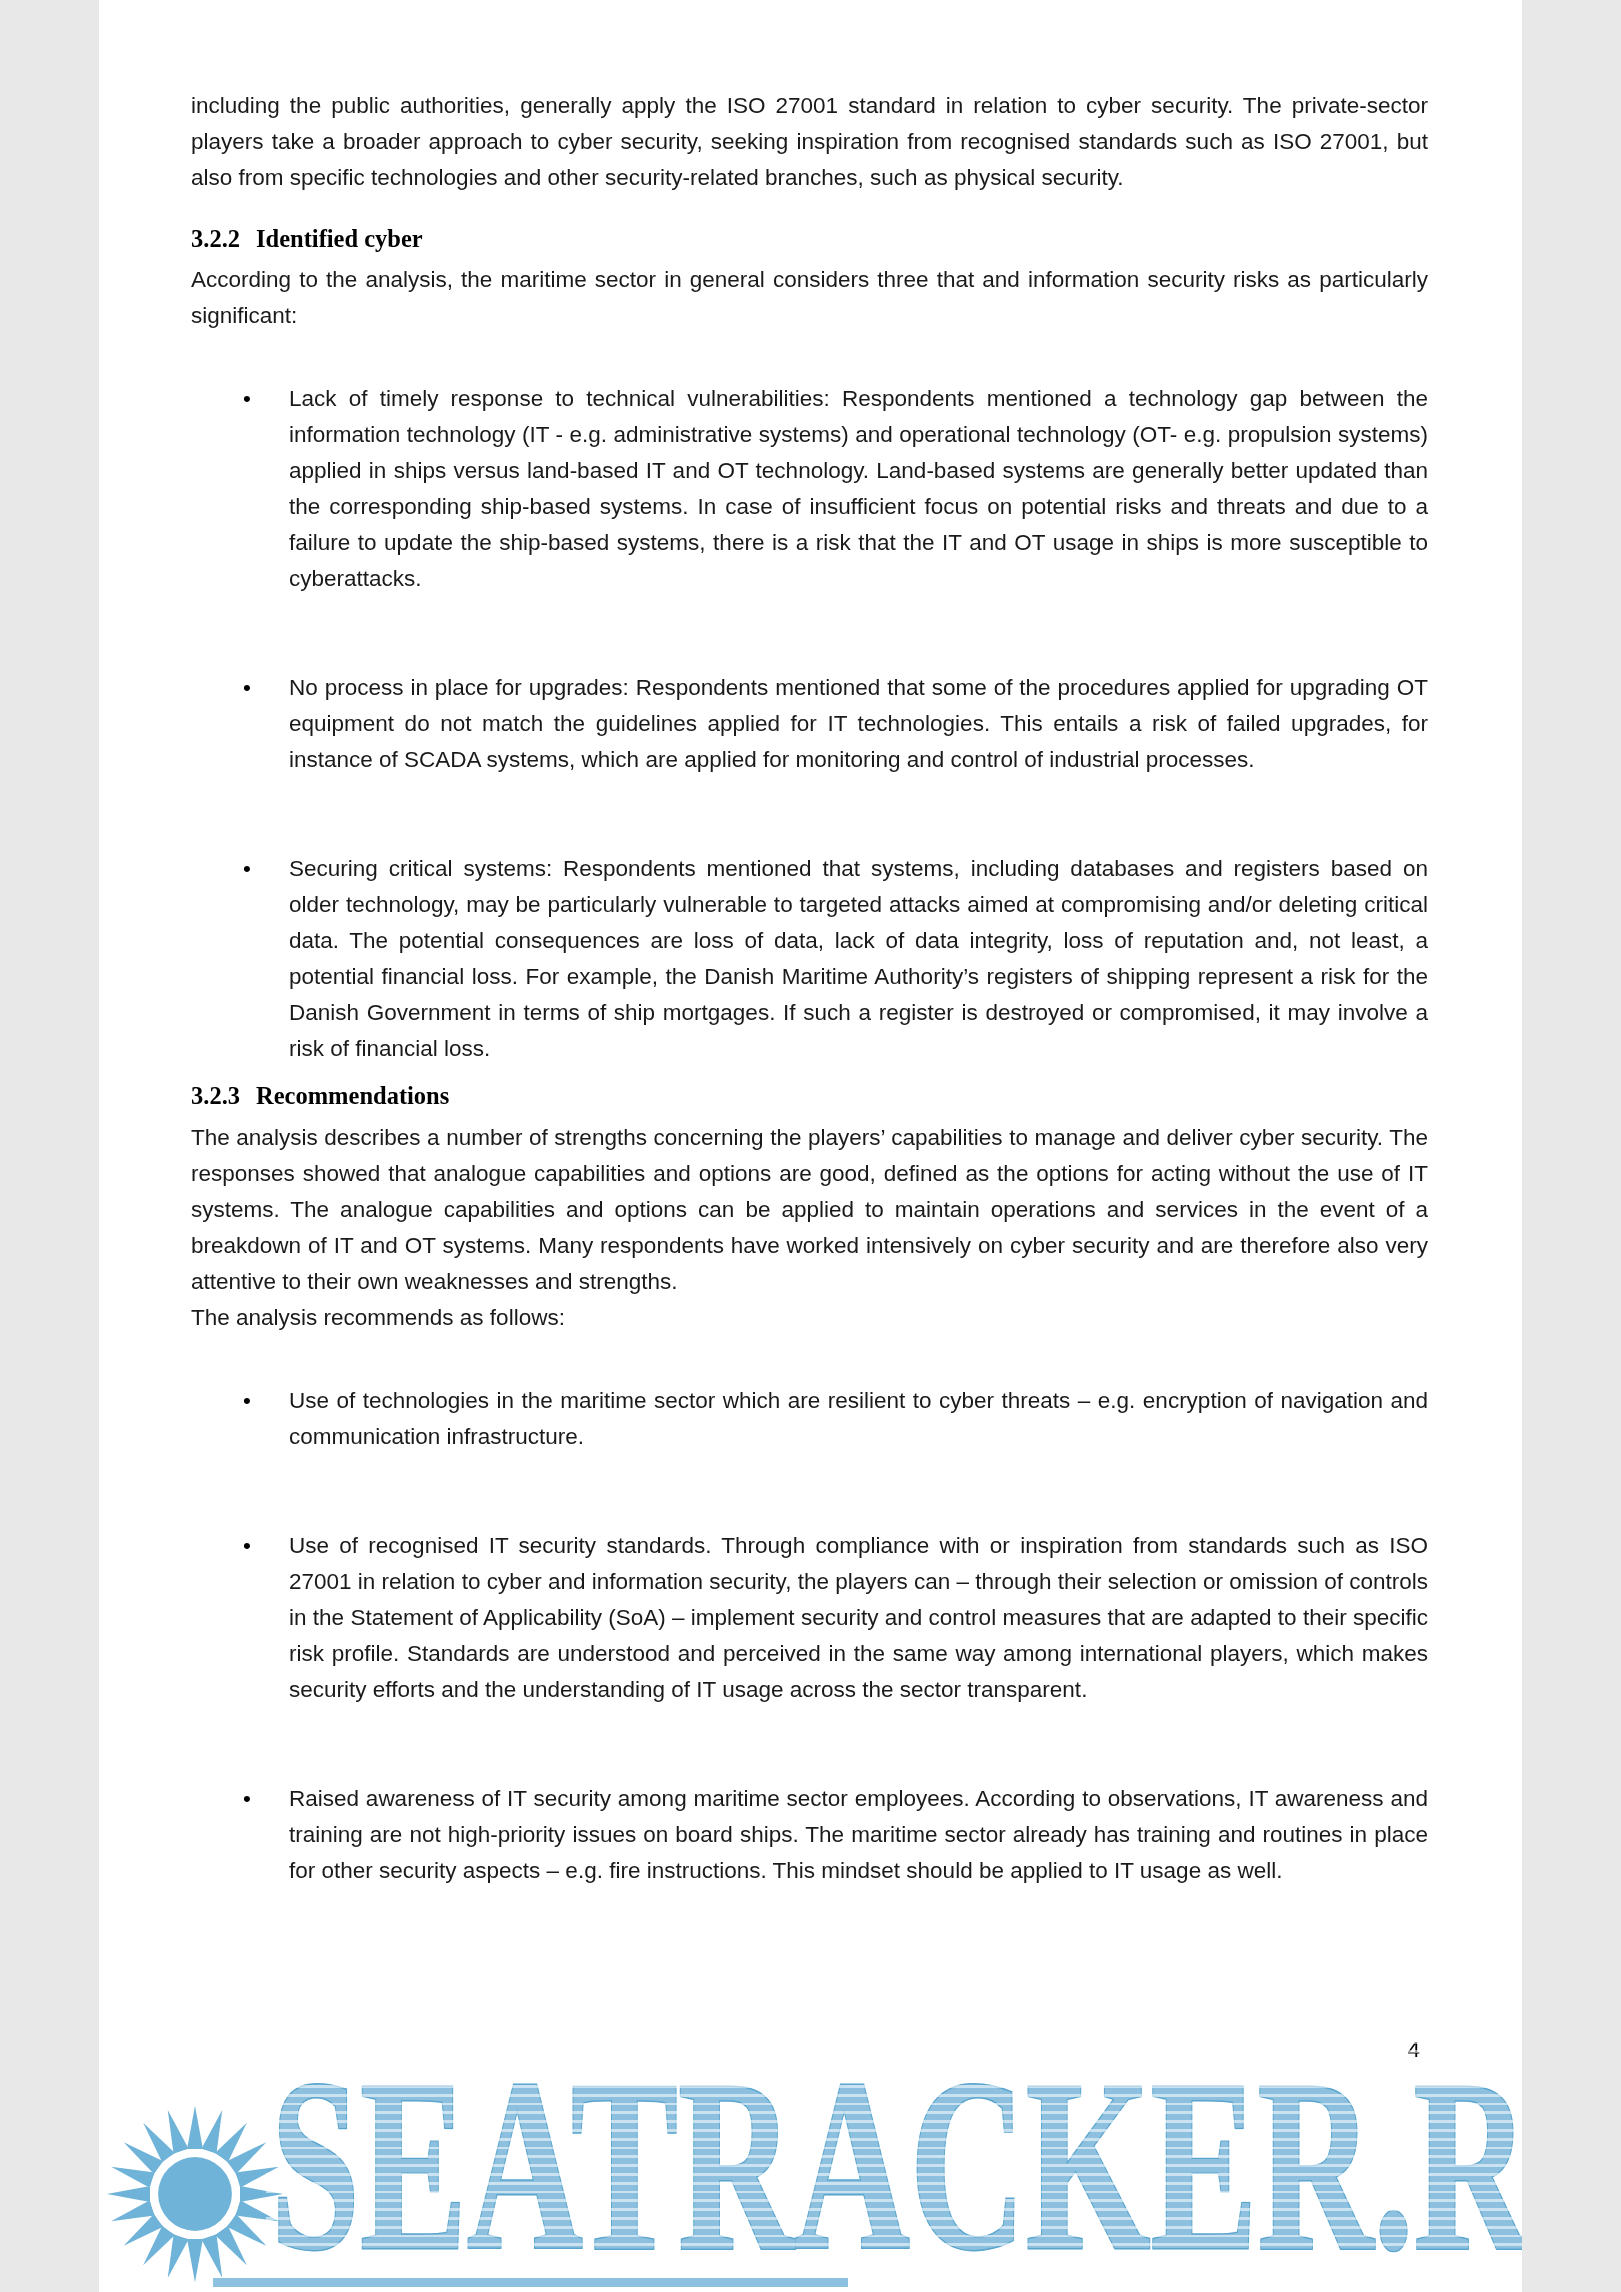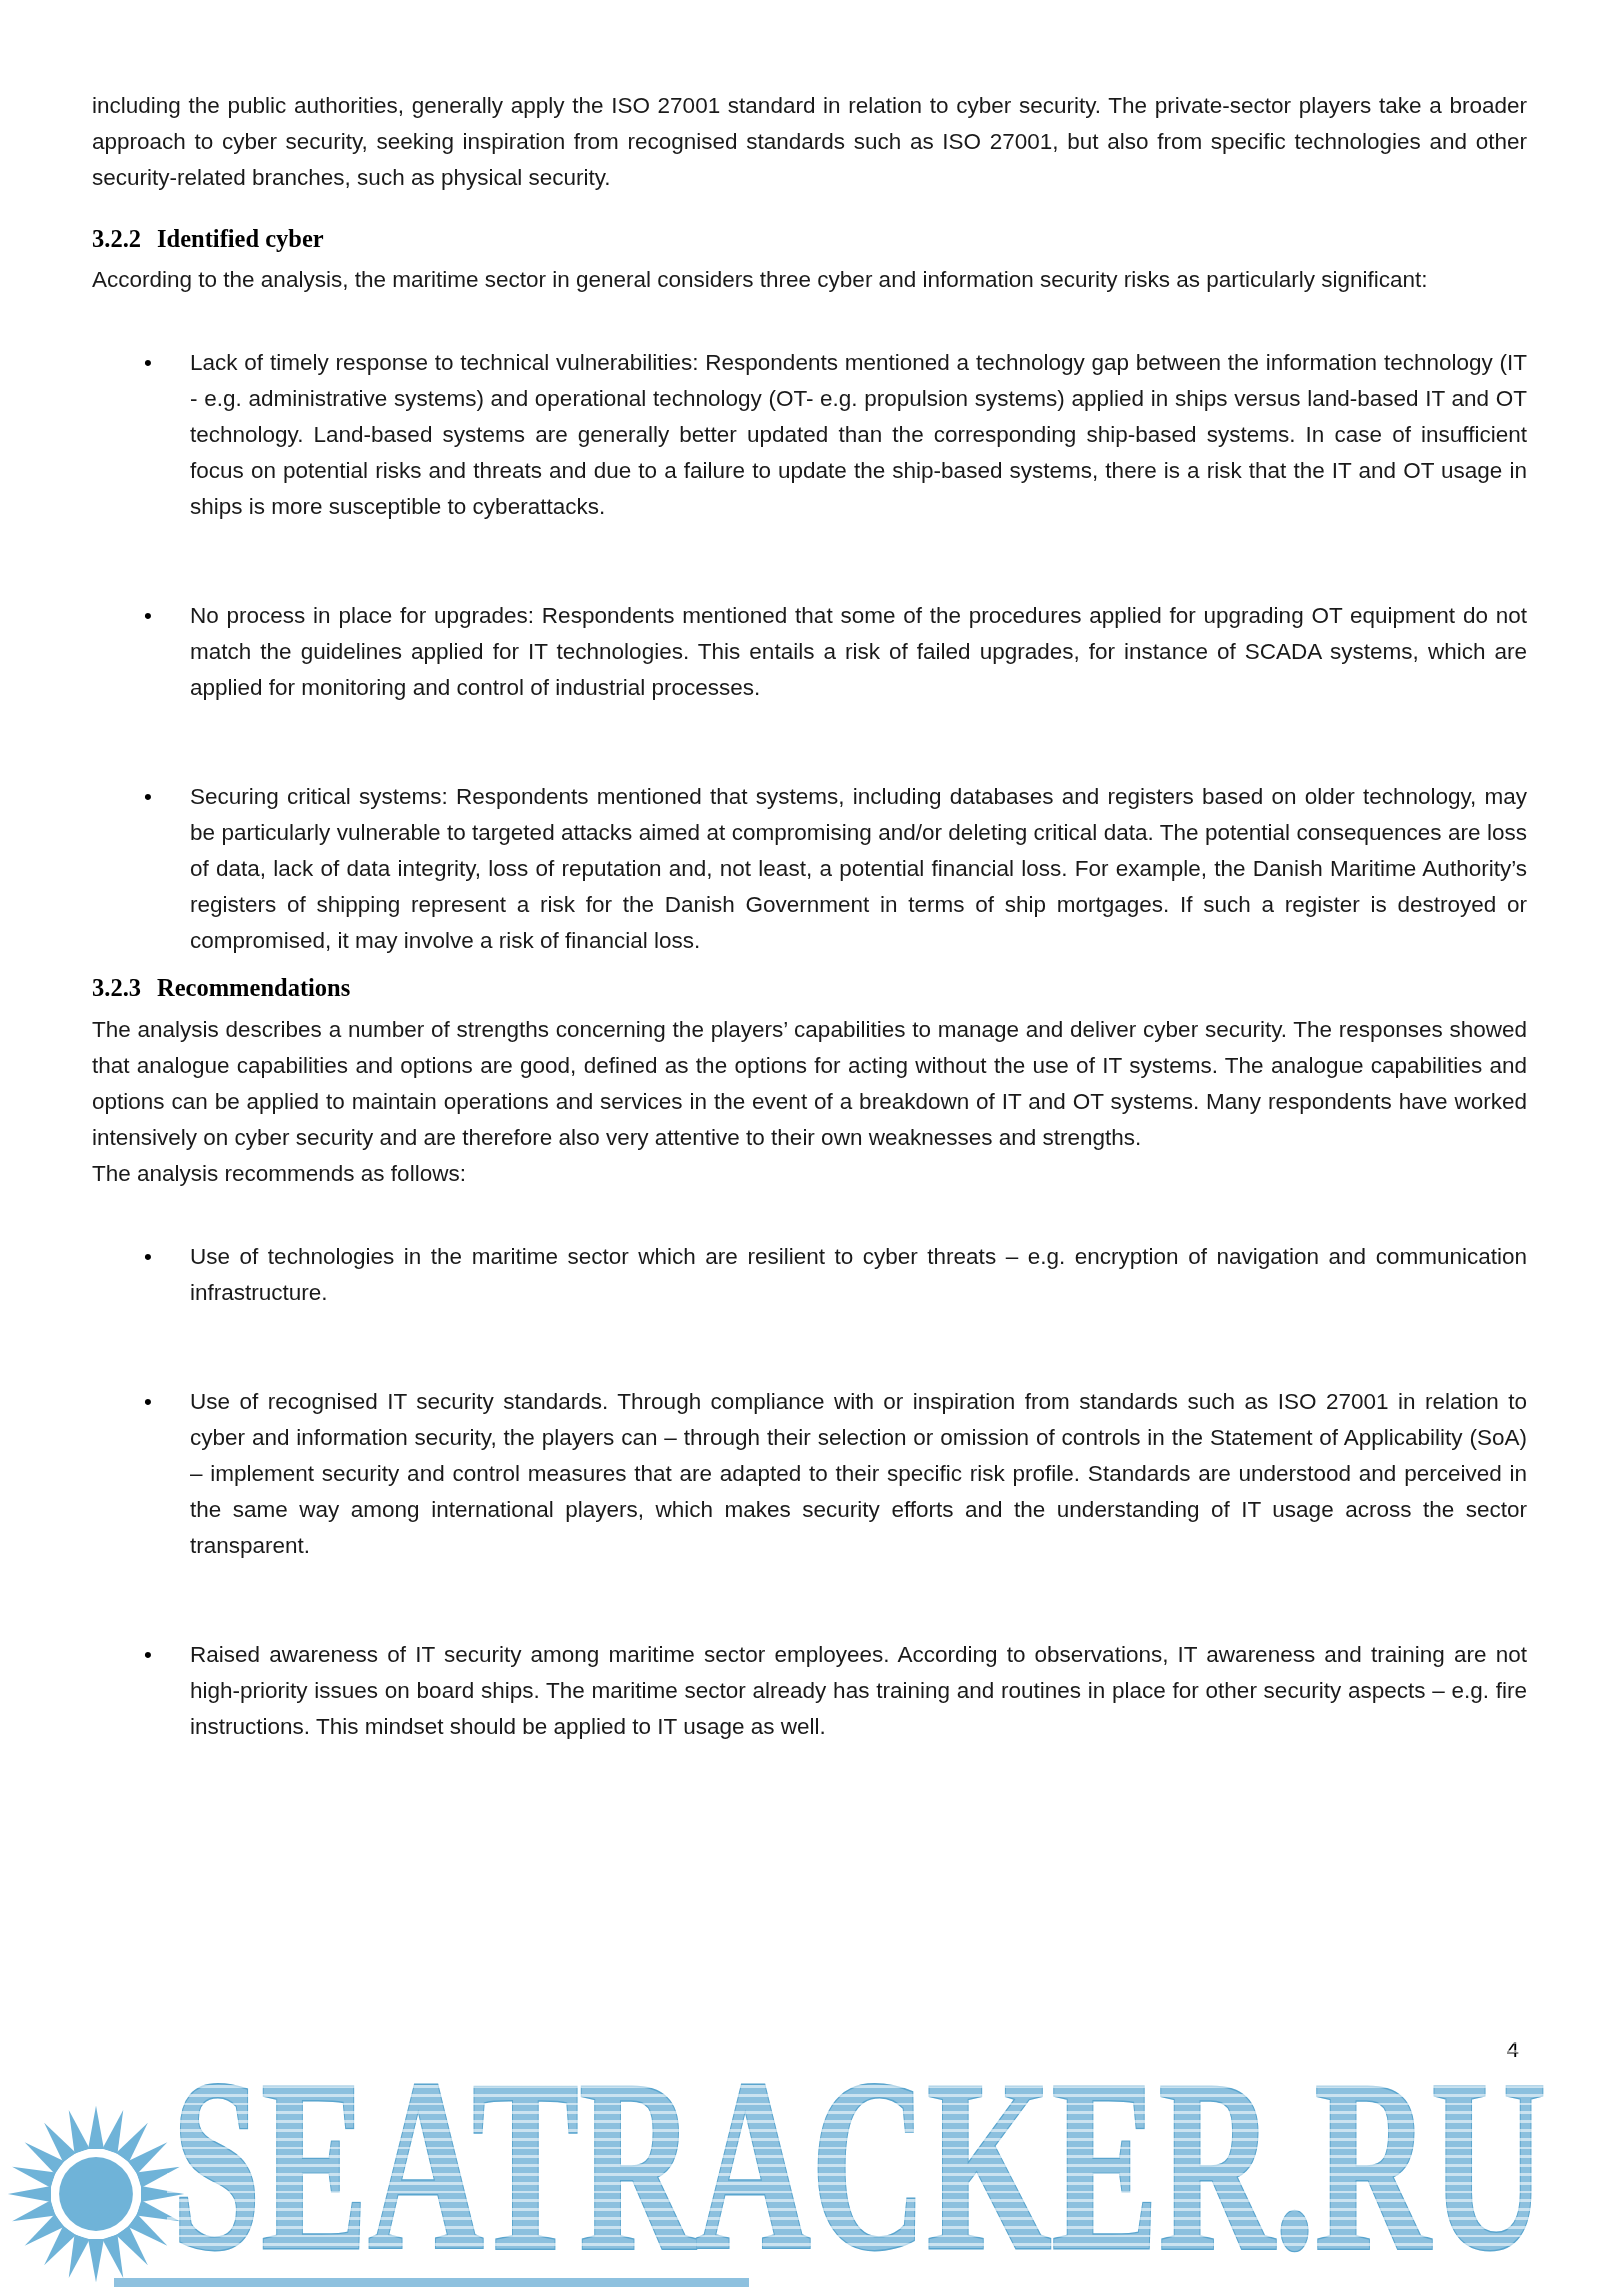--- a/index.html
+++ b/index.html
@@ -1,19 +1,19 @@
 <!DOCTYPE html>
 <html><head>
 <meta charset="utf-8">
 <style>
   * { box-sizing: border-box; }
   html, body { margin: 0; padding: 0; background: #e8e8e8; }
   .page {
     position: relative;
-    width: 1621px;
+    width: 1423px;
     height: 2293px;
     margin: 0 auto;
     background: #ffffff;
     overflow: hidden;
     font-family: "Liberation Sans", sans-serif;
     color: #1a1a1a;
   }
   .content {
     padding: 88px 94px 0 92px;
     font-size: 22.5px;
@@ -112,21 +112,21 @@
 
 <div class="page">
   <div class="content">
 
     <p class="intro">including the public authorities, generally apply the ISO 27001 standard in relation to cyber security. The private-sector players take a broader approach to cyber security, seeking inspiration from recognised standards such as ISO 27001, but also from specific technologies and other security-related branches, such as physical security.</p>
 
     <h2 class="section-heading">
       <span class="section-number">3.2.2</span><span>Identified cyber</span>
     </h2>
 
-    <p class="lead">According to the analysis, the maritime sector in general considers three cyber and information security risks as particularly significant:</p>
+    <p class="lead">According to the analysis, the maritime sector in general considers three that and information security risks as particularly significant:</p>
 
     <ul class="bullet-list">
       <li>
         <span class="bullet-marker">•</span>
         <span>Lack of timely response to technical vulnerabilities: Respondents mentioned a technology gap between the information technology (IT - e.g. administrative systems) and operational technology (OT- e.g. propulsion systems) applied in ships versus land-based IT and OT technology. Land-based systems are generally better updated than the corresponding ship-based systems. In case of insufficient focus on potential risks and threats and due to a failure to update the ship-based systems, there is a risk that the IT and OT usage in ships is more susceptible to cyberattacks.</span>
       </li>
       <li>
         <span class="bullet-marker">•</span>
         <span>No process in place for upgrades: Respondents mentioned that some of the procedures applied for upgrading OT equipment do not match the guidelines applied for IT technologies. This entails a risk of failed upgrades, for instance of SCADA systems, which are applied for monitoring and control of industrial processes.</span>
       </li>

